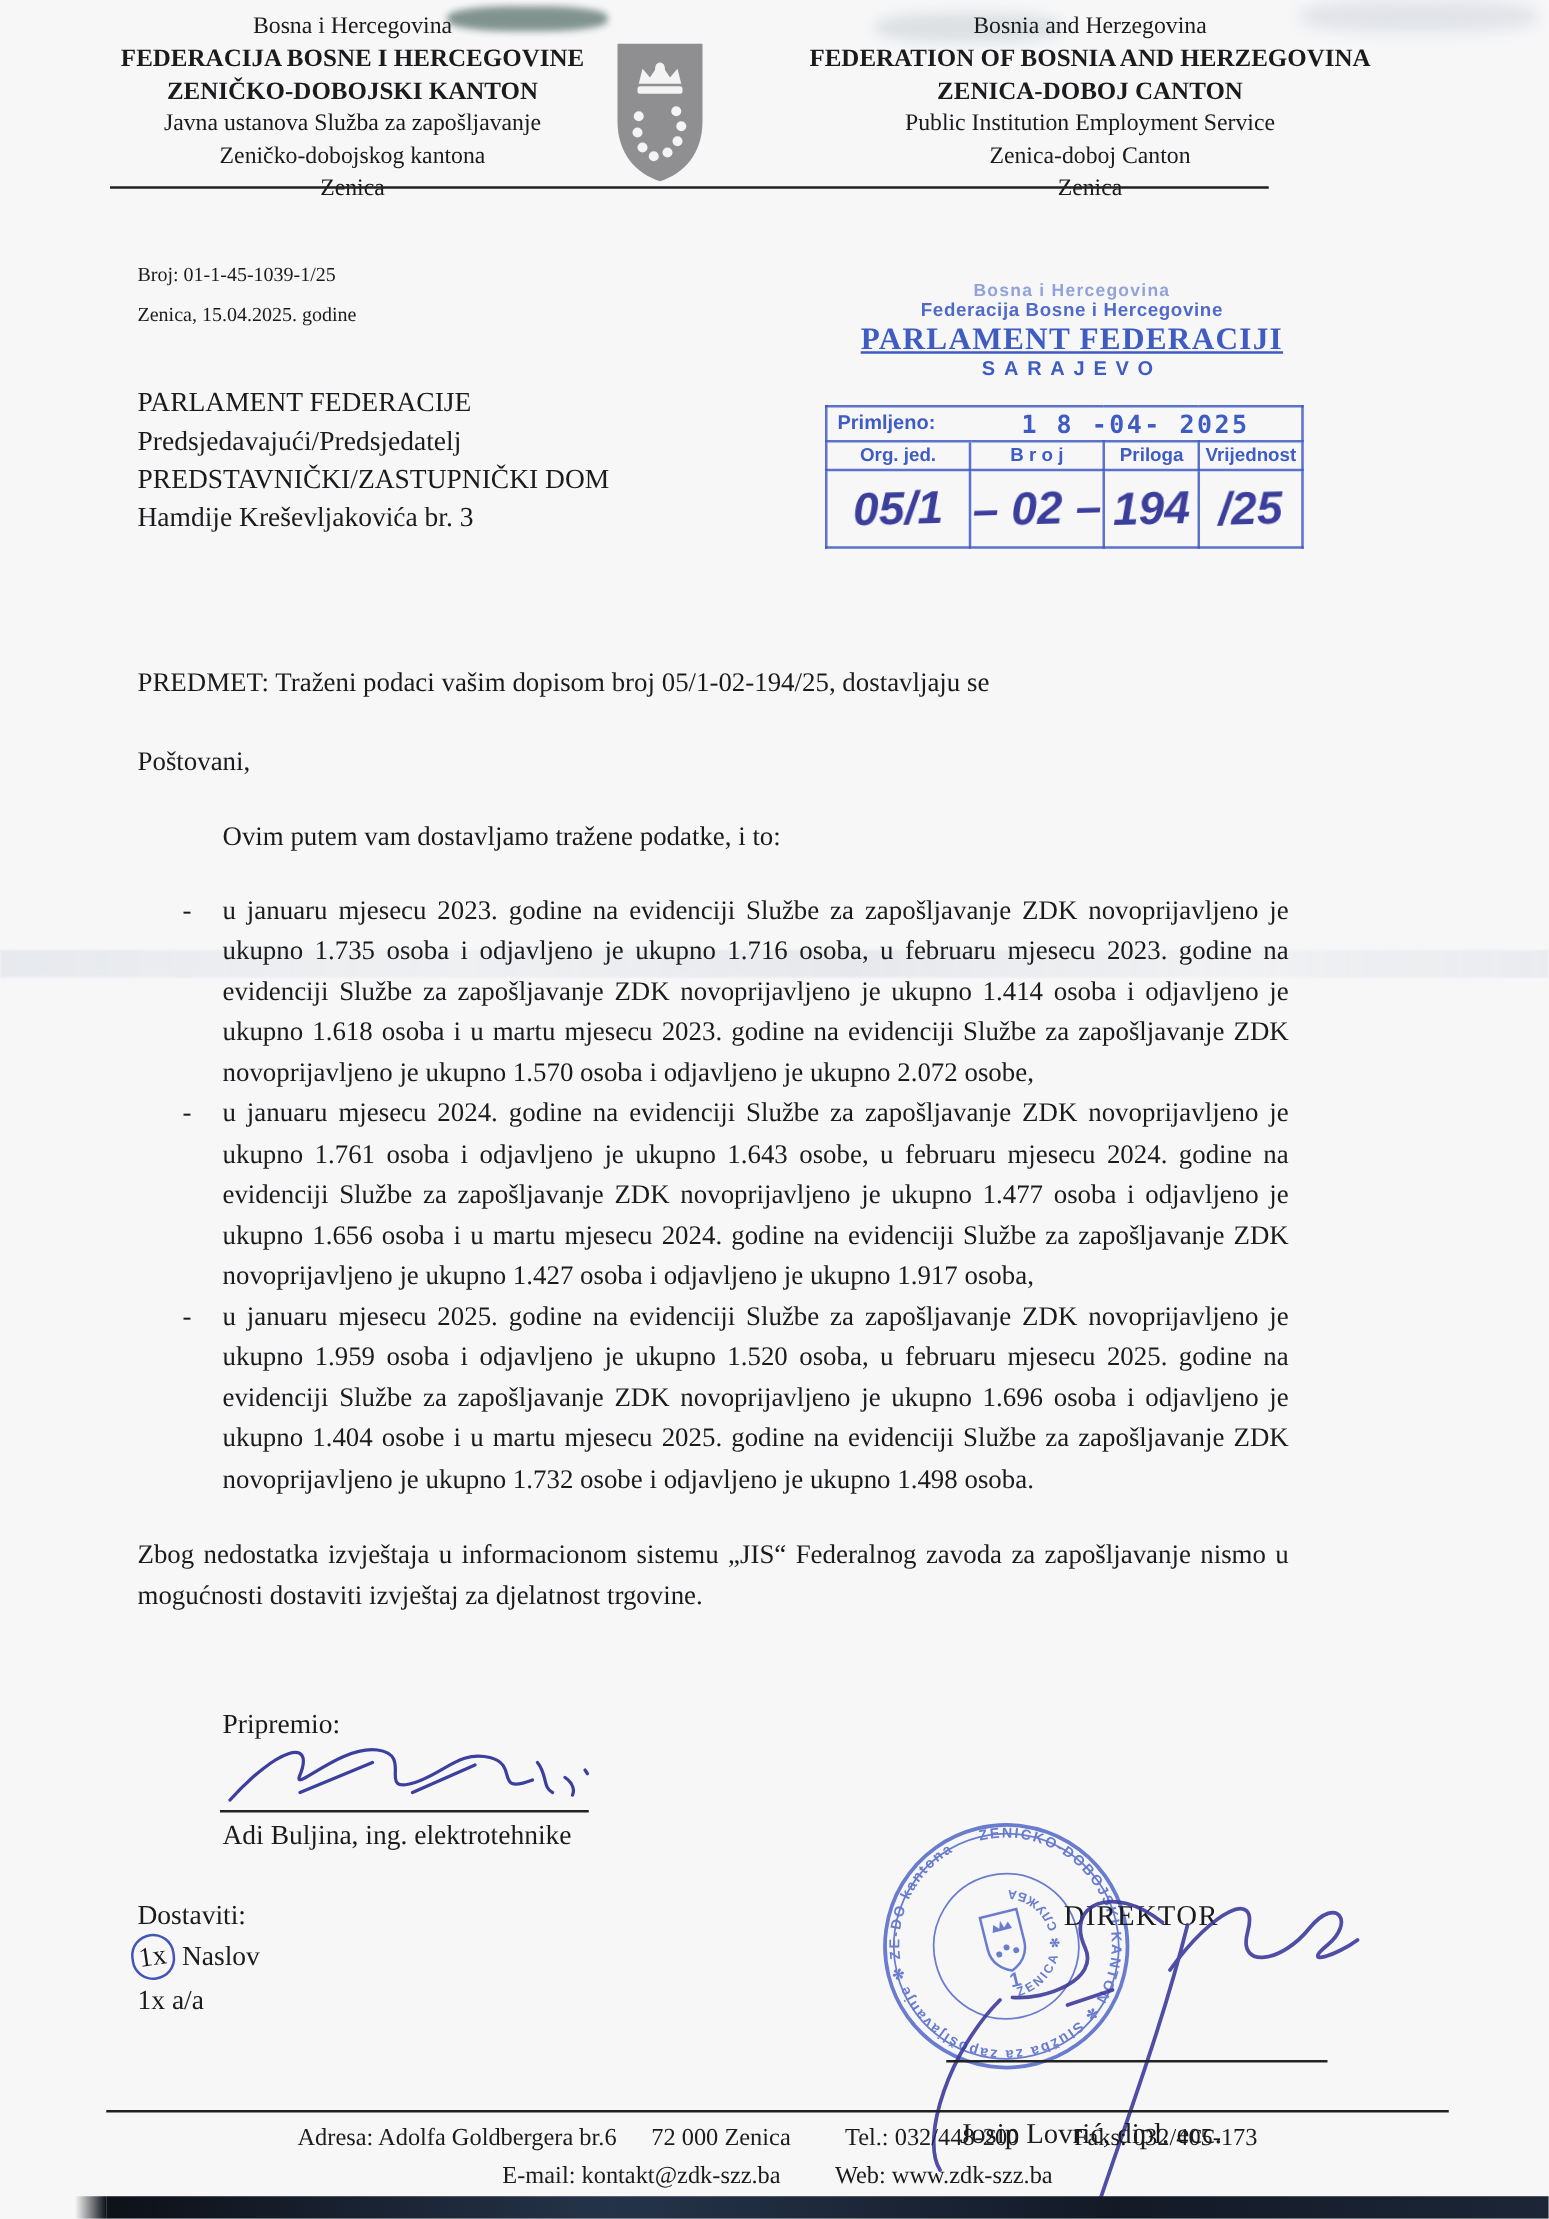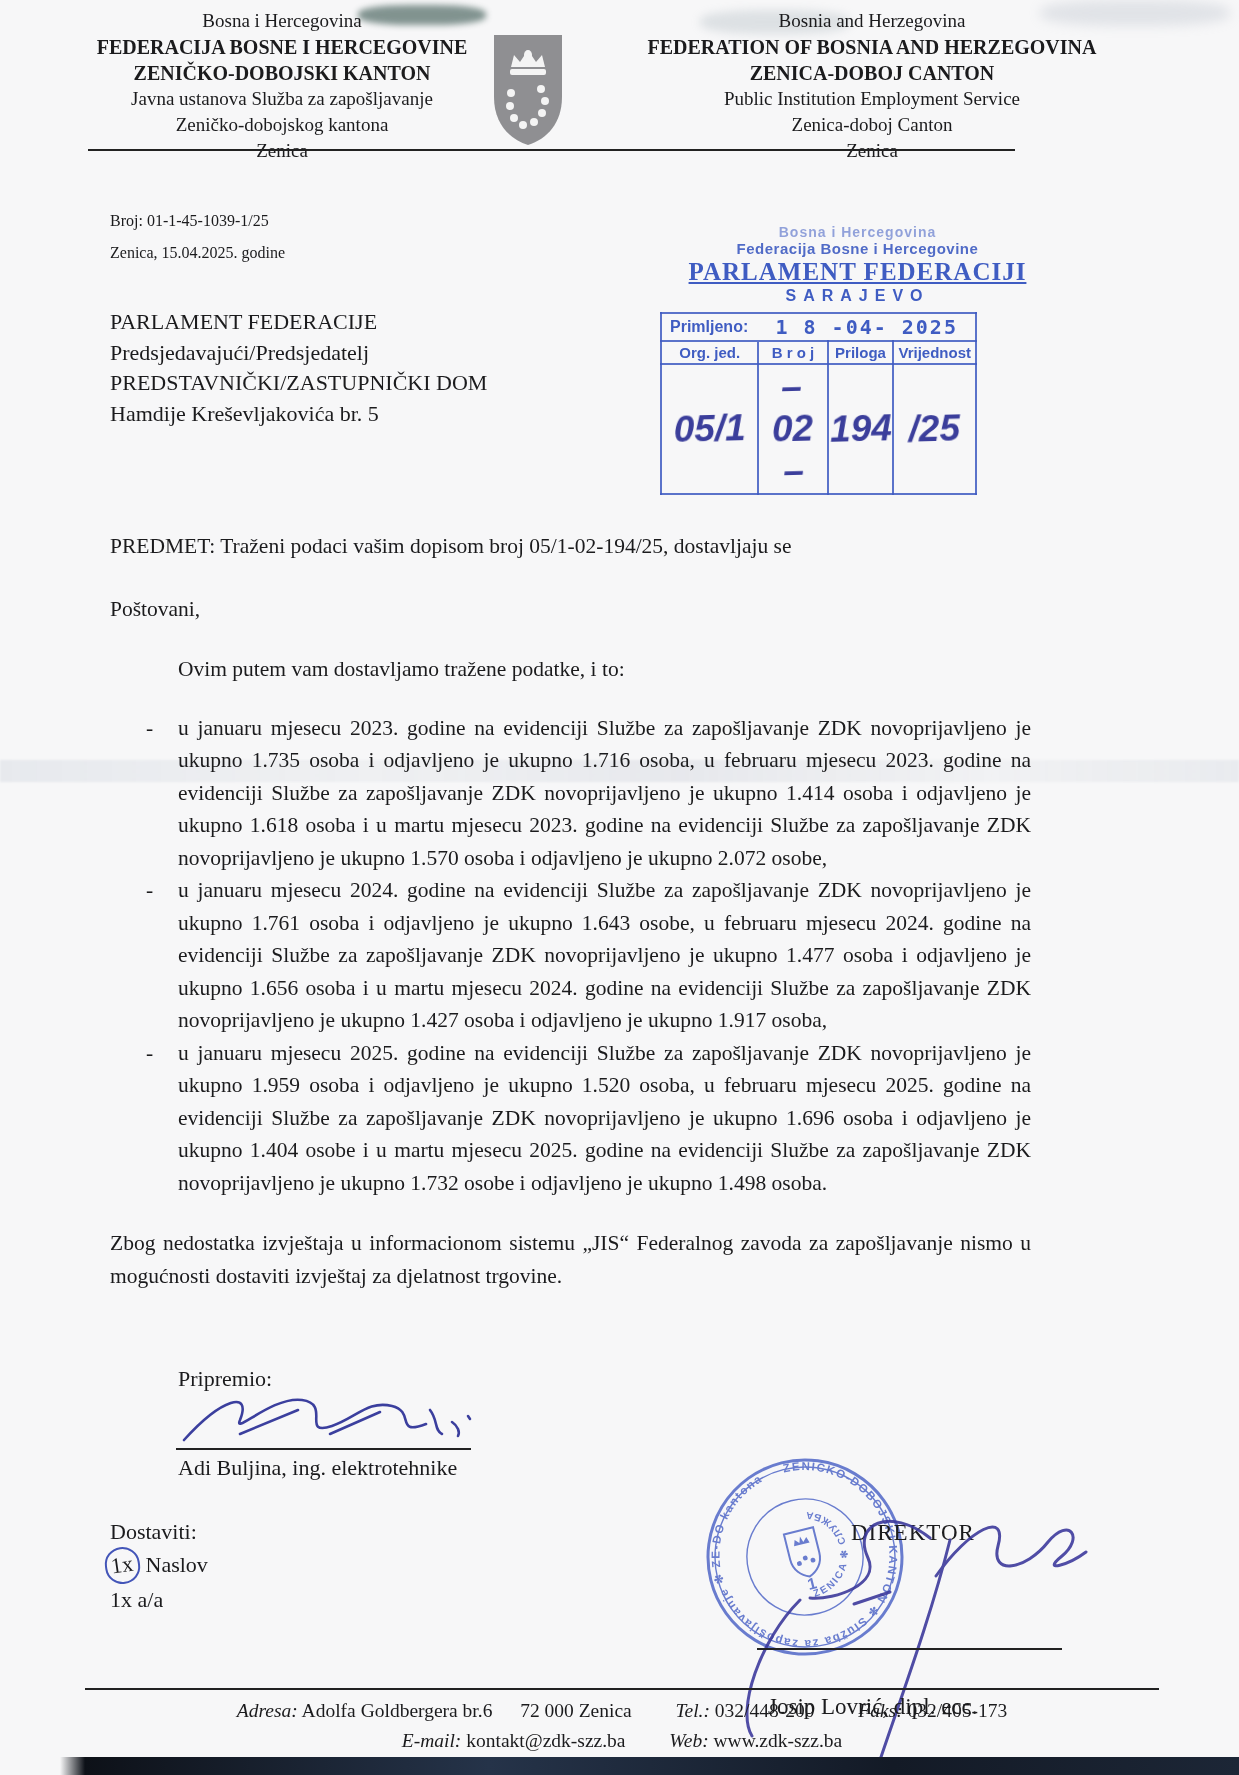--- a/index.html
+++ b/index.html
@@ -19,21 +19,21 @@
   
   .ref{left:110px;top:205px;font-size:16px;line-height:32px;}
   
   .rcpt{left:110px;top:307px;font-size:22px;line-height:30.5px;}
   
   .stamp{left:660px;top:224px;width:395px;color:#3f5cc2;}
   .stamp .h1{font-size:14px;text-align:center;opacity:.55;filter:blur(.4px);letter-spacing:1px;font-weight:bold;font-family:"Liberation Sans",sans-serif;}
   .stamp .h2{font-size:15px;text-align:center;font-weight:bold;font-family:"Liberation Sans",sans-serif;letter-spacing:.5px;opacity:.9;}
   .stamp .h3{font-size:25px;text-align:center;font-weight:bold;letter-spacing:1px;margin-top:1px;filter:blur(.3px);text-decoration:underline;}
   .stamp .h4{font-size:16px;text-align:center;font-weight:bold;font-family:"Liberation Sans",sans-serif;letter-spacing:7px;margin-top:1px;}
-  .stamp table{border-collapse:collapse;margin-top:7px;width:317px;filter:blur(.2px);}
+  .stamp table{border-collapse:collapse;margin-top:19px;width:383px;filter:blur(.2px);}
   .stamp td,.stamp th{border:2.4px solid rgba(63,92,194,.85);font-family:"Liberation Sans",sans-serif;}
   .stamp .lab{font-size:16px;font-weight:bold;padding:3px 8px;text-align:left;}
   .stamp .dstamp{font-size:20px;font-weight:bold;letter-spacing:2px;text-align:center;font-family:"DejaVu Sans Mono",monospace;border-left:none;}
   .stamp .ch{font-size:15px;font-weight:bold;text-align:center;padding:2px 4px;}
   .hand{font-family:"Liberation Serif",serif;font-style:italic;color:#3b3e9b;font-size:37px;font-weight:bold;text-align:center;height:58px;transform:rotate(-1.5deg);filter:blur(.2px);}
   
   .body{left:110px;top:530px;width:921px;font-size:21.5px;line-height:32.5px;}
   .subject{margin:0 0 30px 0;}
   .salut{margin:0 0 28px 0;}
   .intro{margin:0 0 26px 68px;}
@@ -51,21 +51,21 @@
   .circ{display:inline-block;border:2.2px solid #4355b8;border-radius:50%/46%;padding:0 5px 2px 4px;margin-left:-5px;transform:rotate(-8deg);}
   
   .dir-title{left:851px;top:1520px;font-size:23px;letter-spacing:1px;}
   .dir-line{left:757px;top:1648px;width:305px;border-top:2px solid #222;}
   .dir-name{left:768px;top:1694px;font-size:23px;}
   .round-stamp{left:700px;top:1450px;opacity:.82;}
   .dir-sig{left:740px;top:1480px;}
   
   .foot-rule{left:85px;top:1688px;width:1074px;border-top:2px solid #222;}
   .footer{left:85px;top:1696px;width:1074px;text-align:center;font-size:19.5px;line-height:30px;}
-  .footer .il{font-style:italic;}
+  .footer .il{}
   .footer .gap{display:inline-block;width:34px;}
   .footer .gap2{display:inline-block;width:18px;}
   
   .smudge1{left:358px;top:5px;width:128px;height:20px;background:#33514b;opacity:.6;filter:blur(3px);border-radius:40%;}
   .smudge2{left:700px;top:10px;width:150px;height:24px;background:#9aa8b0;opacity:.28;filter:blur(5px);border-radius:40%;}
   .smudge3{left:1040px;top:0px;width:190px;height:26px;background:#aeb6c2;opacity:.3;filter:blur(6px);border-radius:40%;}
   .band{left:0;top:760px;width:1239px;height:22px;
     background:linear-gradient(90deg,rgba(150,165,185,.16),rgba(175,185,200,.10) 30%,rgba(150,160,180,.16) 55%,rgba(180,188,200,.08) 80%,rgba(150,165,185,.14));
     filter:blur(1px);}
   .botbar{left:85px;top:1757px;width:1154px;height:18px;
@@ -148,21 +148,21 @@
       <td class="hand">/25</td>
     </tr>
   </tbody>
     </table>
 </div>
 
 <div class="abs rcpt">
   <div>PARLAMENT FEDERACIJE</div>
   <div>Predsjedavajući/Predsjedatelj</div>
   <div>PREDSTAVNIČKI/ZASTUPNIČKI DOM</div>
-  <div>Hamdije Kreševljakovića br. 5</div>
+  <div>Hamdije Kreševljakovića br. 3</div>
 </div>
 
 <div class="abs body">
   <p class="subject">PREDMET: Traženi podaci vašim dopisom broj 05/1-02-194/25, dostavljaju se</p>
   <p class="salut">Poštovani,</p>
   <p class="intro">Ovim putem vam dostavljamo tražene podatke, i to:</p>
   <ul class="blist">
     <li>
       <span class="dash">-</span>
       <span>u januaru mjesecu 2023. godine na evidenciji Službe za zapošljavanje ZDK novoprijavljeno je ukupno 1.735 osoba i odjavljeno je ukupno 1.716 osoba, u februaru mjesecu 2023. godine na evidenciji Službe za zapošljavanje ZDK novoprijavljeno je ukupno 1.414 osoba i odjavljeno je ukupno 1.618 osoba i u martu mjesecu 2023. godine na evidenciji Službe za zapošljavanje ZDK novoprijavljeno je ukupno 1.570 osoba i odjavljeno je ukupno 2.072 osobe,</span>

